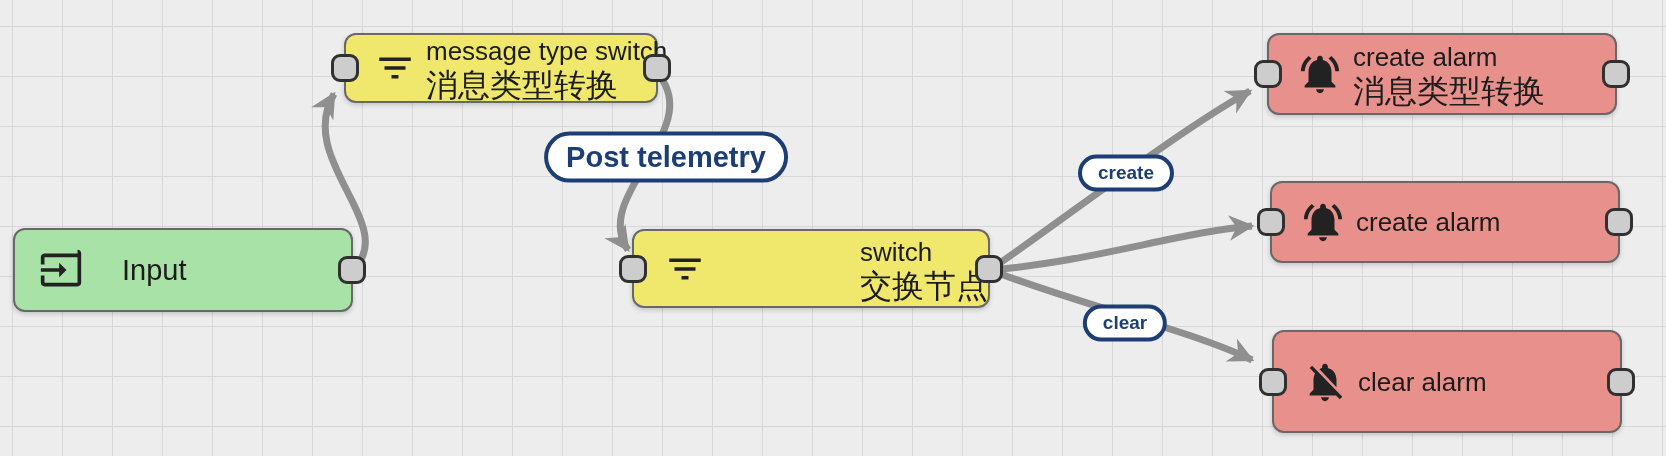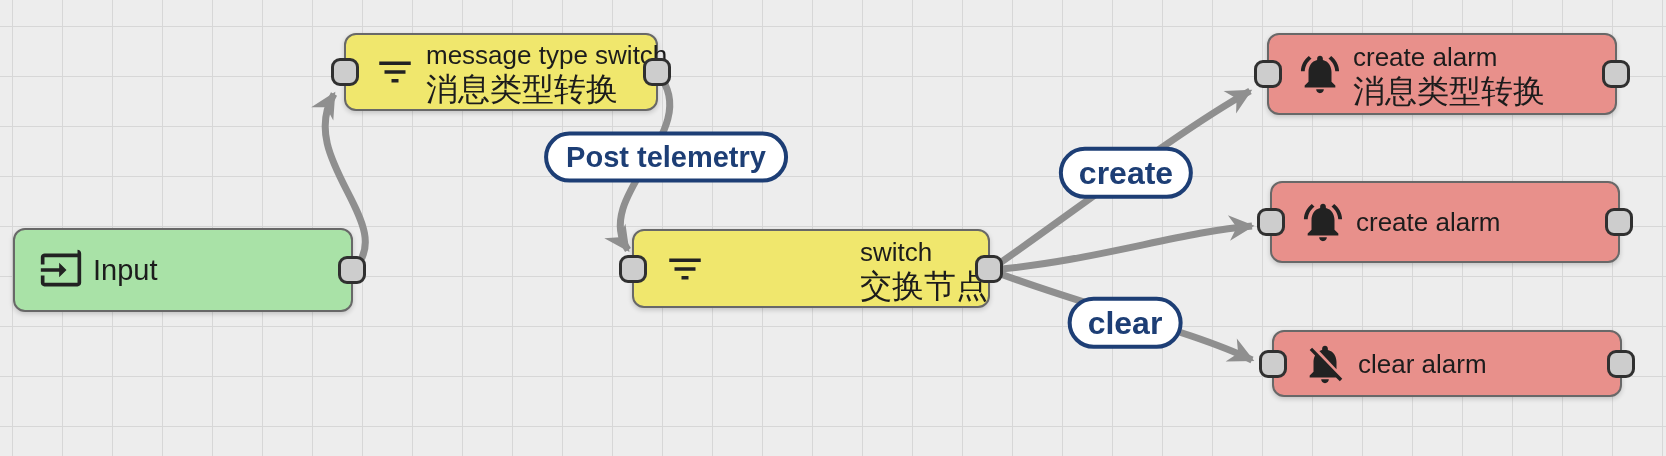--- a/index.html
+++ b/index.html
@@ -24,33 +24,33 @@
   .node{
     position:absolute; z-index:2;
     border:2.5px solid var(--node-border); border-radius:12px;
     display:flex; align-items:center;
     box-shadow:0 2px 5px rgba(0,0,0,0.18);
   }
   .node .nicon{flex:0 0 auto; display:flex; align-items:center; justify-content:center; color:#222;}
   .node .ntext{display:flex; flex-direction:column; justify-content:center; color:var(--node-text);}
   .node .line1{font-size:26px; line-height:34px; white-space:nowrap;}
   .node .line2{font-size:32px; line-height:34px; white-space:nowrap;}
-  .node.input-node .line1{font-size:29px;}
+  .node.input-node .line1{font-size:29px;margin-left:29px;}
   .port{
     position:absolute; width:28px; height:28px; top:50%;
     background:var(--port-fill); border:3px solid var(--port-border);
     border-radius:9px; z-index:4;
   }
   .port.left{left:-15px; transform:translateY(-50%);}
   .port.right{right:-15px; transform:translateY(-50%);}
   .edge-label{
     position:absolute; z-index:3; transform:translate(-50%,-50%);
     background:var(--label-bg); color:var(--label-navy);
     border:4.5px solid var(--label-navy); border-radius:999px;
-    font-weight:bold; font-size:32px; line-height:1.2;
+    font-weight:bold; font-size:19px; line-height:1.2;
     padding:3px 16px; white-space:nowrap;
   }
   .edge-label.big{font-size:29px; padding:4px 18px;}
 </style>
 </head>
 <body>
 
 <div class="canvas">
 
   <svg class="edges" width="1666" height="456" viewBox="0 0 1666 456">
@@ -71,21 +71,21 @@
       <svg width="44" height="44" viewBox="0 0 24 24" fill="currentColor">
         <path d="M21 3.01H3c-1.1 0-2 .9-2 2V9h2V4.99h18v14.03H3V15H1v4.01c0 1.1.9 1.98 2 1.98h18c1.1 0 2-.88 2-1.98v-16c0-1.11-.9-2-2-2zM11 16l4-4-4-4v3H1v2h10v3z"></path>
       </svg>
     </span>
     <div class="ntext">
       <div class="line1">Input</div>
     </div>
     <span class="port right"></span>
   </div>
 
-  <div class="node" style="left: 344px; top: 33px; width: 314px; height: 78px; padding-left: 28px; background-color: rgb(240, 231, 109);">
+  <div class="node" style="left: 344px; top: 33px; width: 314px; height: 70px; padding-left: 28px; background-color: rgb(240, 231, 109);">
     <span class="nicon" style="width:42px; height:42px; margin-right:10px;">
       <svg width="42" height="42" viewBox="0 0 24 24" fill="currentColor">
         <path d="M10 18h4v-2h-4v2zM3 6v2h18V6H3zm3 7h12v-2H6v2z"></path>
       </svg>
     </span>
     <div class="ntext">
       <div class="line1">message type switch</div>
       <div class="line2">消息类型转换</div>
     </div>
     <span class="port left"></span>
@@ -126,21 +126,21 @@
         <path d="M7.58 4.08 6.15 2.65C3.75 4.48 2.17 7.3 2.03 10.5h2c.15-2.65 1.51-4.97 3.55-6.42zm12.39 6.42h2c-.15-3.2-1.73-6.02-4.12-7.85l-1.42 1.43c2.02 1.45 3.39 3.77 3.54 6.42zM18 11c0-3.07-1.64-5.64-4.5-6.32V4c0-.83-.67-1.5-1.5-1.5s-1.5.67-1.5 1.5v.68C7.63 5.36 6 7.92 6 11v5l-2 2v1h16v-1l-2-2v-5zm-6 11c.14 0 .27-.01.4-.04.65-.14 1.18-.58 1.44-1.18.1-.24.16-.5.16-.78h-4c0 1.1.9 2 2 2z"></path>
       </svg>
     </span>
     <div class="ntext">
       <div class="line1">create alarm</div>
     </div>
     <span class="port left"></span>
     <span class="port right"></span>
   </div>
 
-  <div class="node" style="left: 1272px; top: 330px; width: 350px; height: 67px; padding-left: 28px; background-color: rgb(232, 144, 139);">
+  <div class="node" style="left: 1272px; top: 330px; width: 350px; height: 103px; padding-left: 28px; background-color: rgb(232, 144, 139);">
     <span class="nicon" style="width:46px; height:46px; margin-right:10px;">
       <svg width="46" height="46" viewBox="0 0 24 24" fill="currentColor">
         <path d="M20 18.69 7.84 6.14 5.27 3.49 4 4.76l2.8 2.8v.01c-.52.99-.8 2.16-.8 3.42v5l-2 2v1h13.73l2 2L21 19.72l-1-1.03zM12 22c1.11 0 2-.89 2-2h-4c0 1.11.89 2 2 2zm6-7.32V11c0-3.08-1.64-5.64-4.5-6.32V4c0-.83-.67-1.5-1.5-1.5s-1.5.67-1.5 1.5v.68c-.15.03-.29.08-.42.12-.1.03-.2.07-.3.11h-.01c-.01 0-.01 0-.02.01-.23.09-.46.2-.68.31 0 0-.01 0-.01.01L18 14.68z"></path>
       </svg>
     </span>
     <div class="ntext">
       <div class="line1">clear alarm</div>
     </div>
     <span class="port left"></span>
     <span class="port right"></span>

